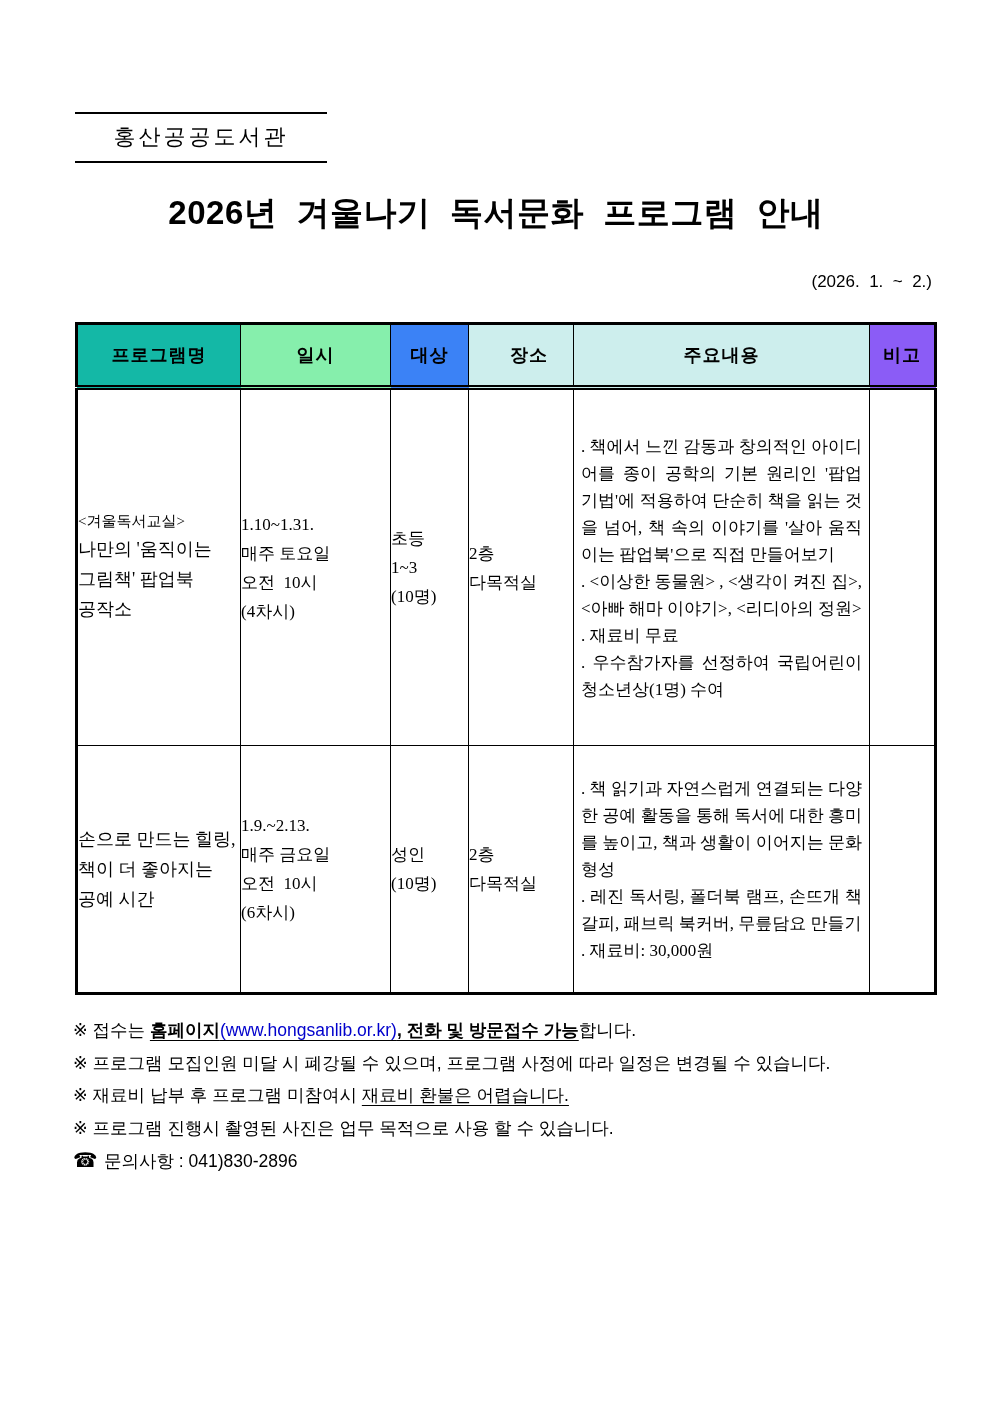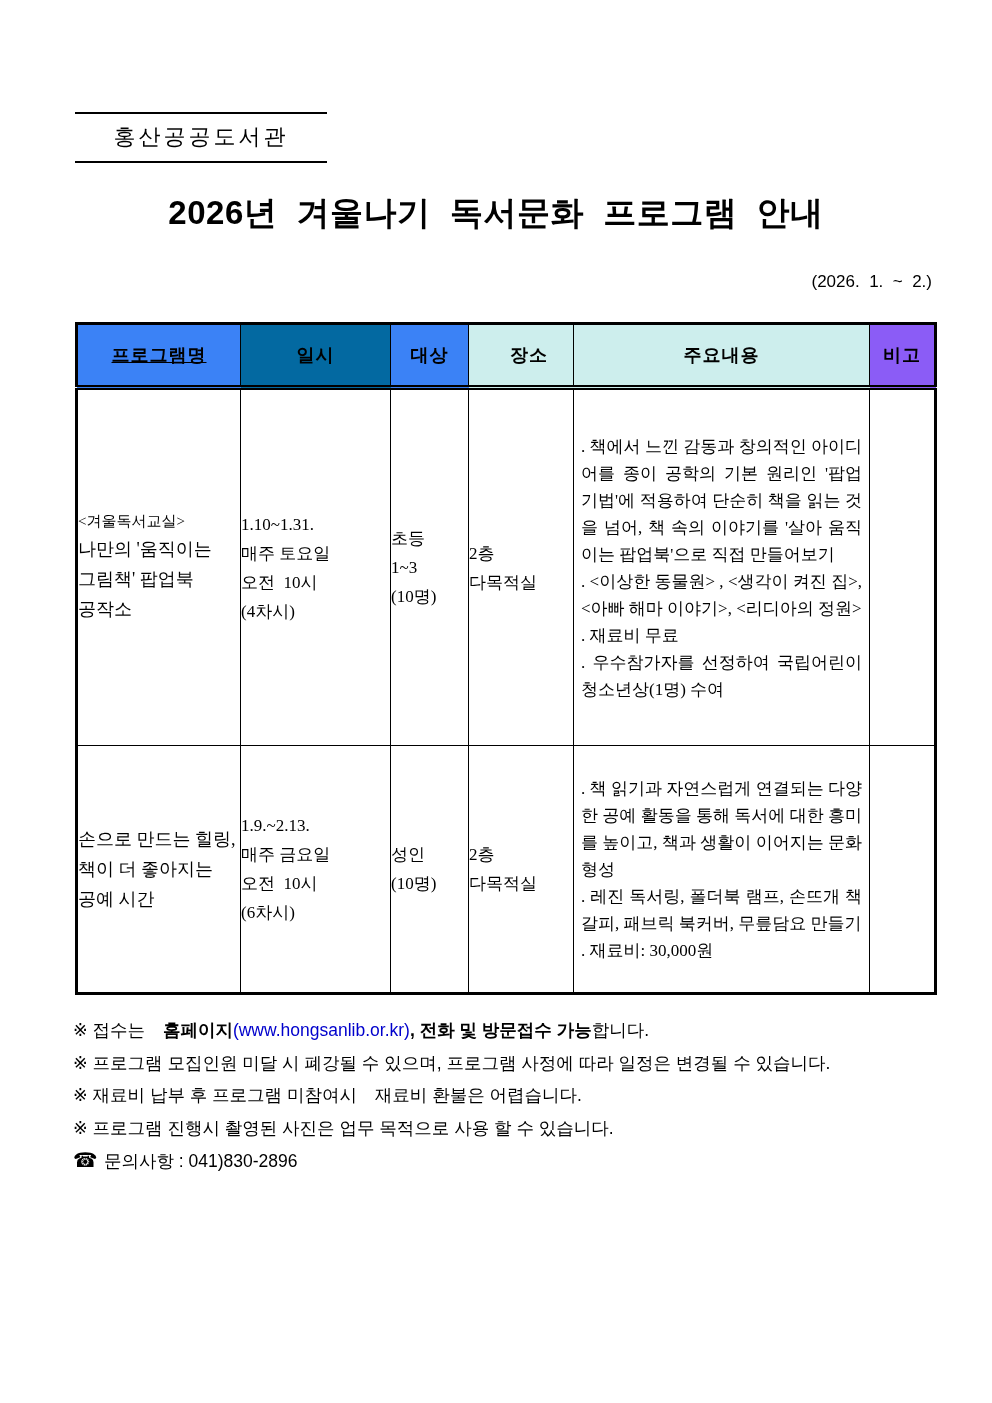--- a/index.html
+++ b/index.html
@@ -111,22 +111,22 @@
   .notes {
     position: absolute;
     left: 73px;
     top: 1014px;
     width: 880px;
     font-size: 17.5px;
     line-height: 32.5px;
   }
   .notes .note-line { white-space: pre-wrap; }
   .u {
+    text-decoration: underline;
     text-underline-offset: 4px;
-    margin-left: 13px;
   }
   .bold { font-weight: bold; }
   .link { color: #0000cc; }
   .phone-icon { font-size: 20px; margin-right: 6px; }
 </style>
 </head>
 <body>
 
 <div class="page">
 
@@ -140,22 +140,22 @@
     <colgroup>
       <col style="width:164px">
       <col style="width:150px">
       <col style="width:78px">
       <col style="width:105px">
       <col style="width:296px">
       <col style="width:66px">
     </colgroup>
     <thead>
       <tr>
-        <th style="background: #3b82f6; text-decoration: underline;">프로그램명</th>
-        <th style="background: #0369a1;">일시</th>
+        <th style="background: #14b8a6;">프로그램명</th>
+        <th style="background: #86efac;">일시</th>
         <th style="background: #3b82f6;">대상</th>
         <th style="background: rgb(205, 238, 237); padding-left: 16px;">장소</th>
         <th style="background: rgb(205, 238, 237);">주요내용</th>
         <th style="background: #8b5cf6;">비고</th>
       </tr>
     </thead>
     <tbody>
       <tr class="row-1">
         <td class="cell name-cell">
           <div class="tag">&lt;겨울독서교실&gt;</div>

